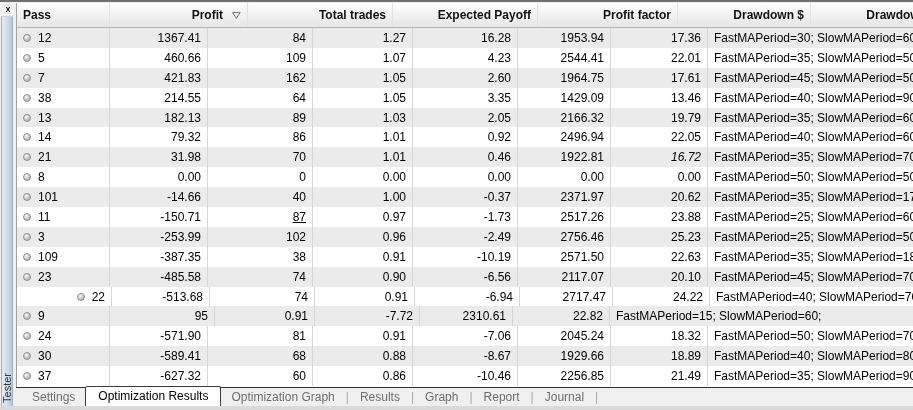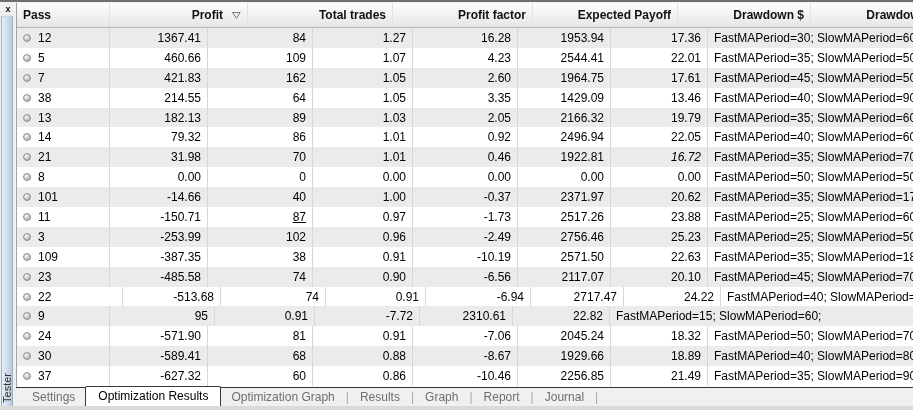--- a/index.html
+++ b/index.html
@@ -111,25 +111,25 @@
           <span>Profit</span>
           <span class="sort">
             <svg width="9" height="7" viewBox="0 0 9 7">
               <path d="M0.5 0.5 H8.2 L4.35 6.3 Z" fill="#ededed" stroke="#7a7a7a" stroke-width="1"></path>
             </svg>
           </span>
         </div>
         <div class="hcell r" style="width: 105px;">
           <span>Total trades</span>
         </div>
+        <div class="hcell r" style="width: 105px;">
+          <span>Expected Payoff</span>
+        </div>
         <div class="hcell r" style="width: 100px;">
           <span>Profit factor</span>
-        </div>
-        <div class="hcell r" style="width: 105px;">
-          <span>Expected Payoff</span>
         </div>
         <div class="hcell r" style="width: 93px;">
           <span>Drawdown $</span>
         </div>
         <div class="hcell r" style="width: 97px;">
           <span>Drawdown %</span>
         </div>
         <div class="hcell l grow" style="width: 205px;">
           <span></span>
         </div>
@@ -298,21 +298,21 @@
           </div>
           <div class="cell r" style="width: 98px;">-485.58</div>
           <div class="cell r" style="width: 105px;">74</div>
           <div class="cell r" style="width: 100px;">0.90</div>
           <div class="cell r" style="width: 105px;">-6.56</div>
           <div class="cell r" style="width: 93px;">2117.07</div>
           <div class="cell r" style="width: 97px;">20.10</div>
           <div class="cell l grow" style="width: 205px;">FastMAPeriod=45; SlowMAPeriod=70;</div>
         </div>
         <div class="row even">
-          <div class="cell l" style="width: 106px;">
+          <div class="cell l" style="width: 95px; justify-content: flex-end;">
             <span class="ball"></span>
             <span>22</span>
           </div>
           <div class="cell r" style="width: 98px;">-513.68</div>
           <div class="cell r" style="width: 105px;">74</div>
           <div class="cell r" style="width: 100px;">0.91</div>
           <div class="cell r" style="width: 105px;">-6.94</div>
           <div class="cell r" style="width: 93px;">2717.47</div>
           <div class="cell r" style="width: 97px;">24.22</div>
           <div class="cell l grow" style="width: 205px;">FastMAPeriod=40; SlowMAPeriod=70;</div>

